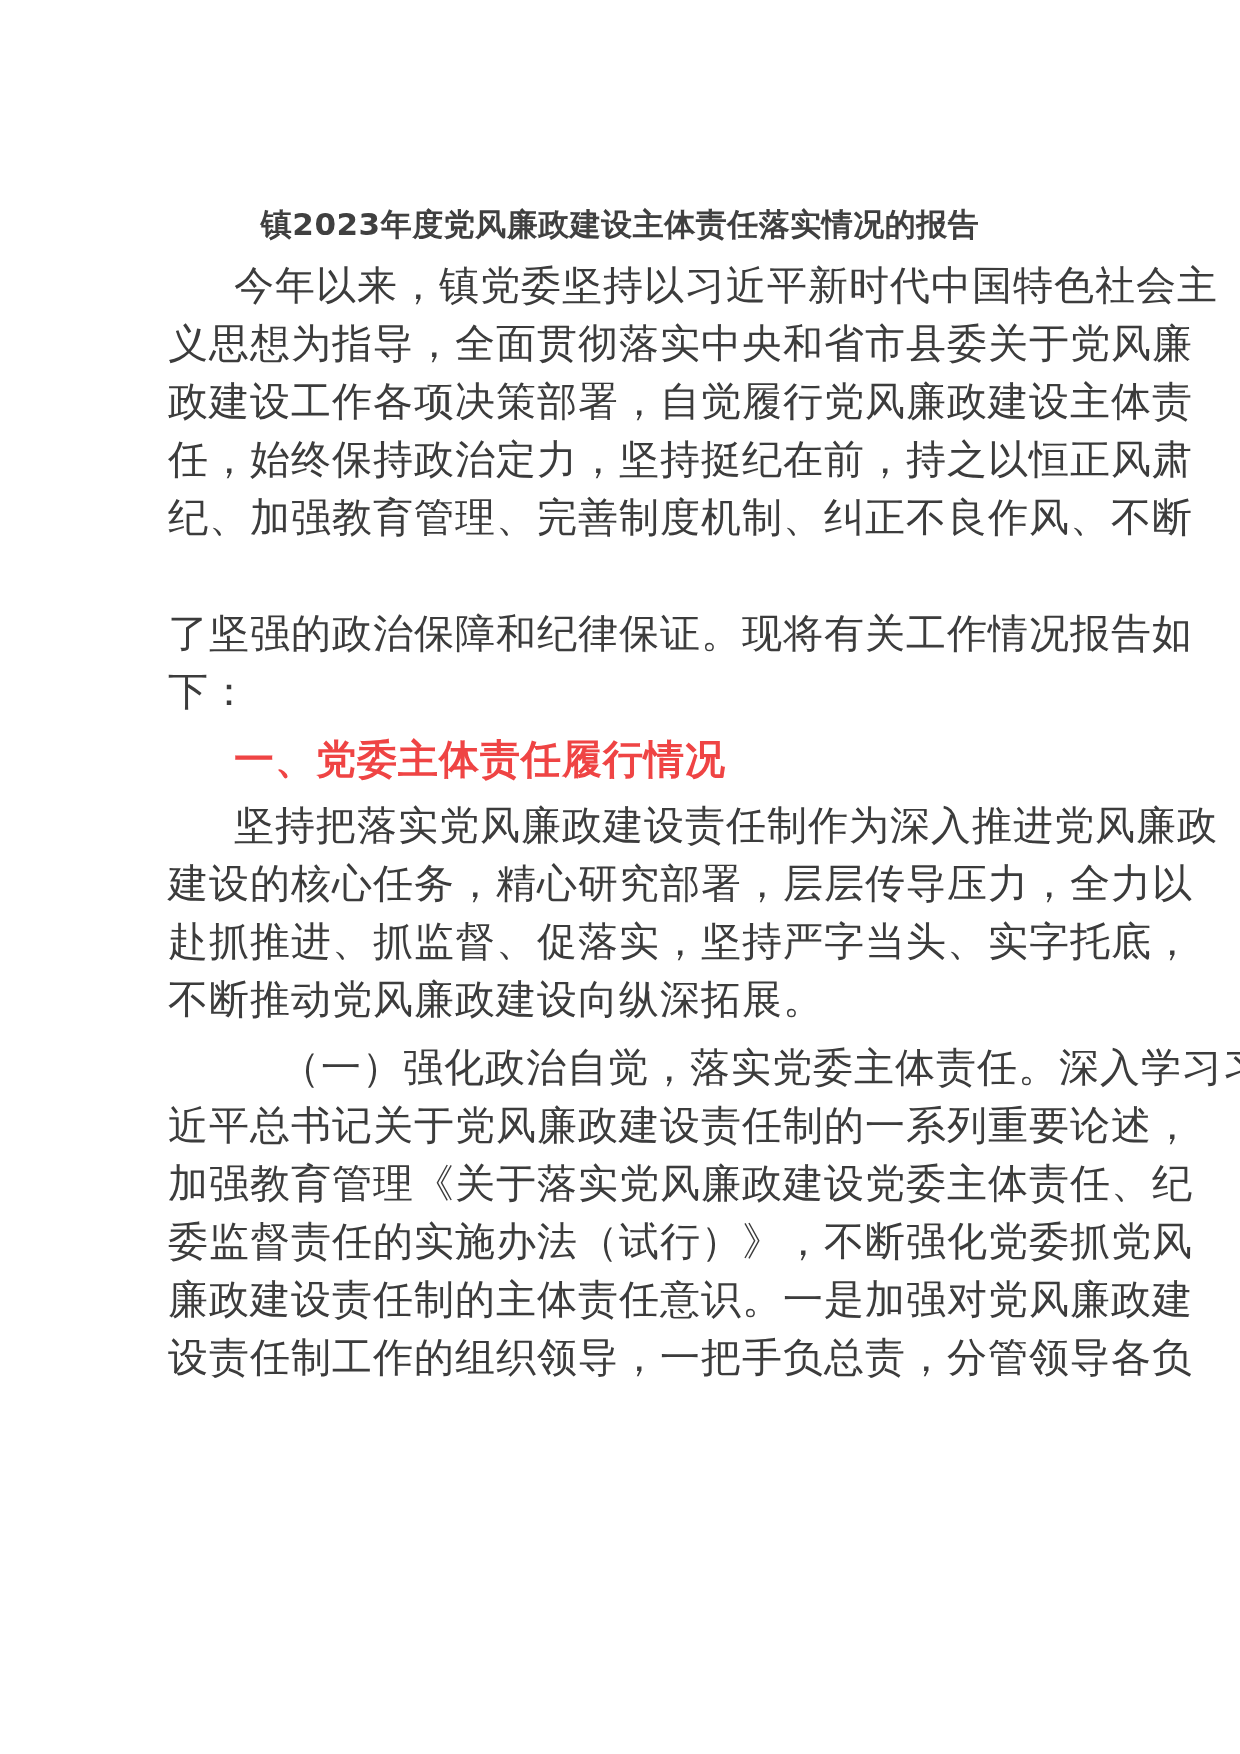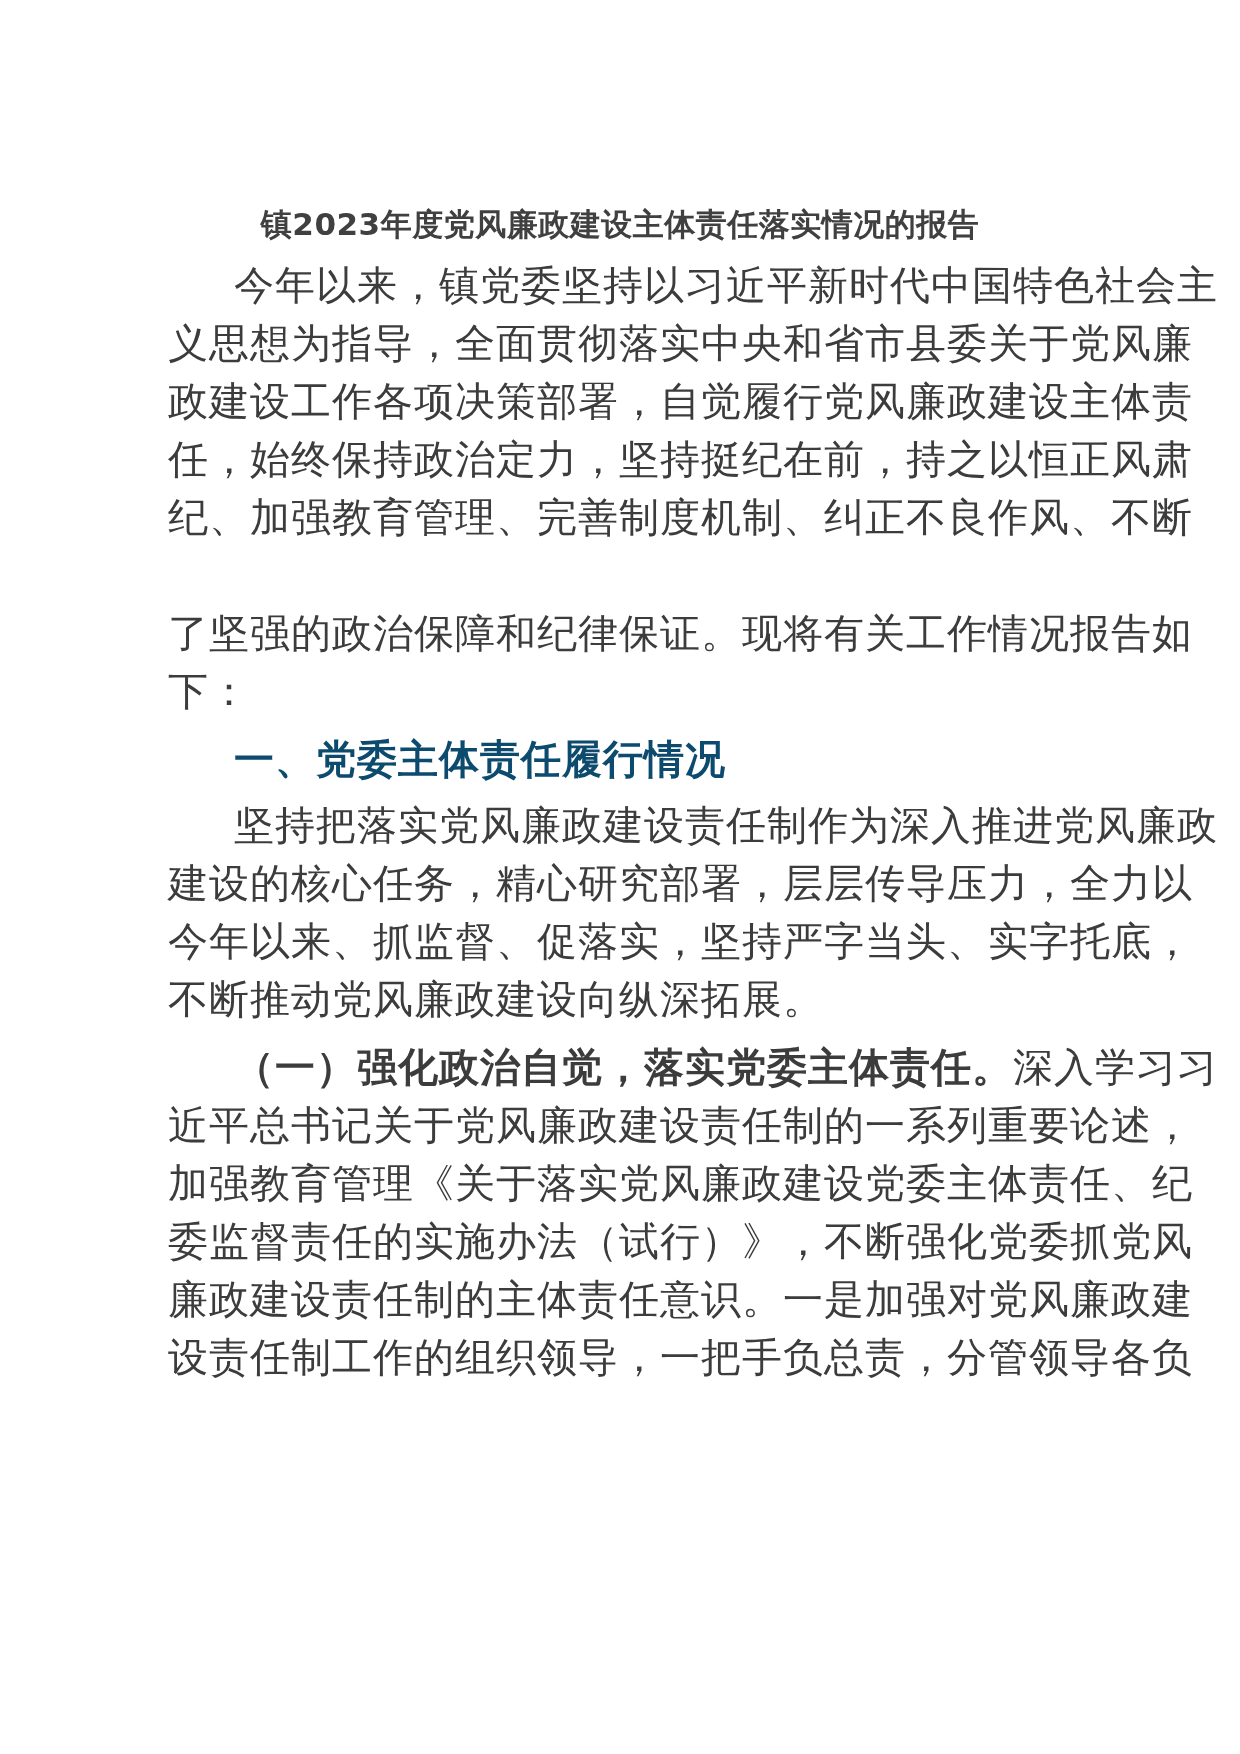--- a/index.html
+++ b/index.html
@@ -3,42 +3,42 @@
   <meta charset="utf-8">
   <style>
     html, body { margin: 0; padding: 0; background: #ffffff; }
     body { width: 1240px; height: 1754px; position: relative; overflow: hidden;
       font-family: "DejaVu Sans", sans-serif; color: #3a3a3a; }
     .page { position: absolute; left: 0; top: 0; width: 1240px; height: 1754px; background: #fff; }
     .title { position: absolute; top: 204px; left: 0; width: 1240px; text-align: center;
       font-size: 31px; font-weight: bold; color: #404040; letter-spacing: 0.5px; }
     .line { position: absolute; left: 168px; font-size: 40px; white-space: nowrap; color: #3c3c3c; letter-spacing: 1px; }
     .indent { left: 234px; }
-    .heading { font-weight: bold; color: #0c4a6e; }
-    .b { font-weight: bold; }
+    .heading { font-weight: bold; color: #ef4444; }
+    .b { font-weight: normal; margin-left: 46px; }
   </style>
 </head>
 <body>
 
 <div class="page">
   <div class="title">镇2023年度党风廉政建设主体责任落实情况的报告</div>
 
   <div class="line indent" style="top:258px">今年以来，镇党委坚持以习近平新时代中国特色社会主</div>
   <div class="line" style="top:316px">义思想为指导，全面贯彻落实中央和省市县委关于党风廉</div>
   <div class="line" style="top:374px">政建设工作各项决策部署，自觉履行党风廉政建设主体责</div>
   <div class="line" style="top:432px">任，始终保持政治定力，坚持挺纪在前，持之以恒正风肃</div>
   <div class="line" style="top:490px">纪、加强教育管理、完善制度机制、纠正不良作风、不断</div>
   <div class="line" style="top:606px">了坚强的政治保障和纪律保证。现将有关工作情况报告如</div>
   <div class="line" style="top:664px">下：</div>
 
   <div class="line indent heading" style="top:732px">一、党委主体责任履行情况</div>
 
   <div class="line indent" style="top:798px">坚持把落实党风廉政建设责任制作为深入推进党风廉政</div>
   <div class="line" style="top:856px">建设的核心任务，精心研究部署，层层传导压力，全力以</div>
-  <div class="line" style="top:914px">今年以来、抓监督、促落实，坚持严字当头、实字托底，</div>
+  <div class="line" style="top:914px">赴抓推进、抓监督、促落实，坚持严字当头、实字托底，</div>
   <div class="line" style="top:972px">不断推动党风廉政建设向纵深拓展。</div>
 
   <div class="line indent" style="top:1040px">
     <span class="b">（一）强化政治自觉，落实党委主体责任。</span><span>深入学习习</span>
   </div>
   <div class="line" style="top:1098px">近平总书记关于党风廉政建设责任制的一系列重要论述，</div>
   <div class="line" style="top:1156px">加强教育管理《关于落实党风廉政建设党委主体责任、纪</div>
   <div class="line" style="top:1214px">委监督责任的实施办法（试行）》，不断强化党委抓党风</div>
   <div class="line" style="top:1272px">廉政建设责任制的主体责任意识。一是加强对党风廉政建</div>
   <div class="line" style="top:1330px">设责任制工作的组织领导，一把手负总责，分管领导各负</div>

